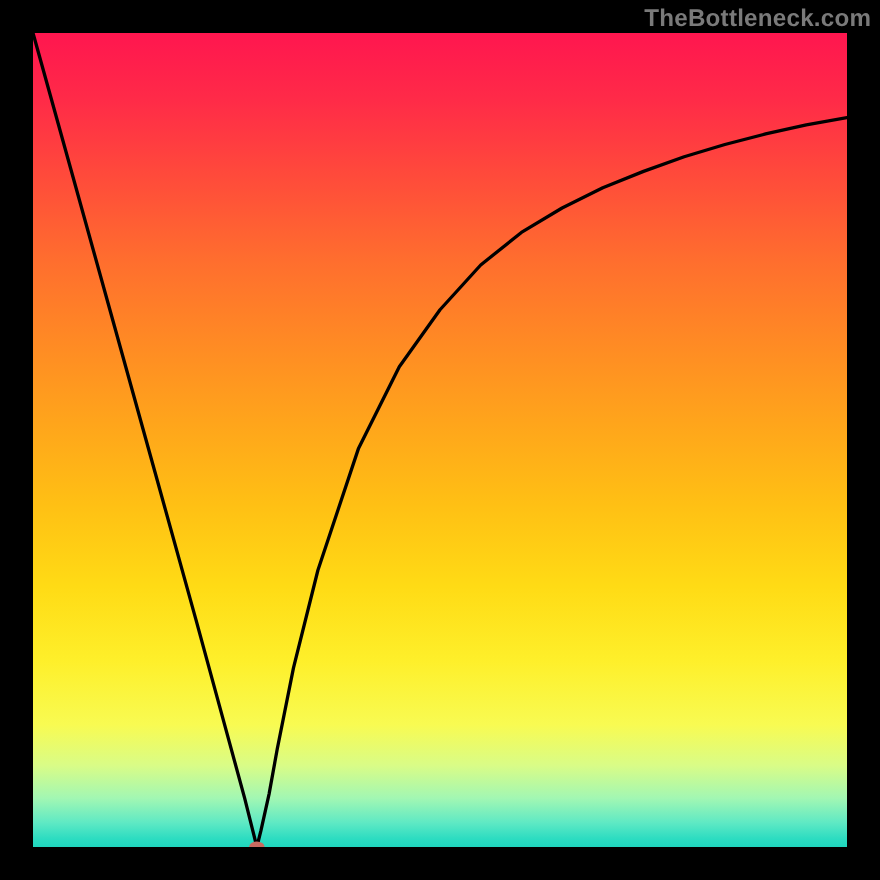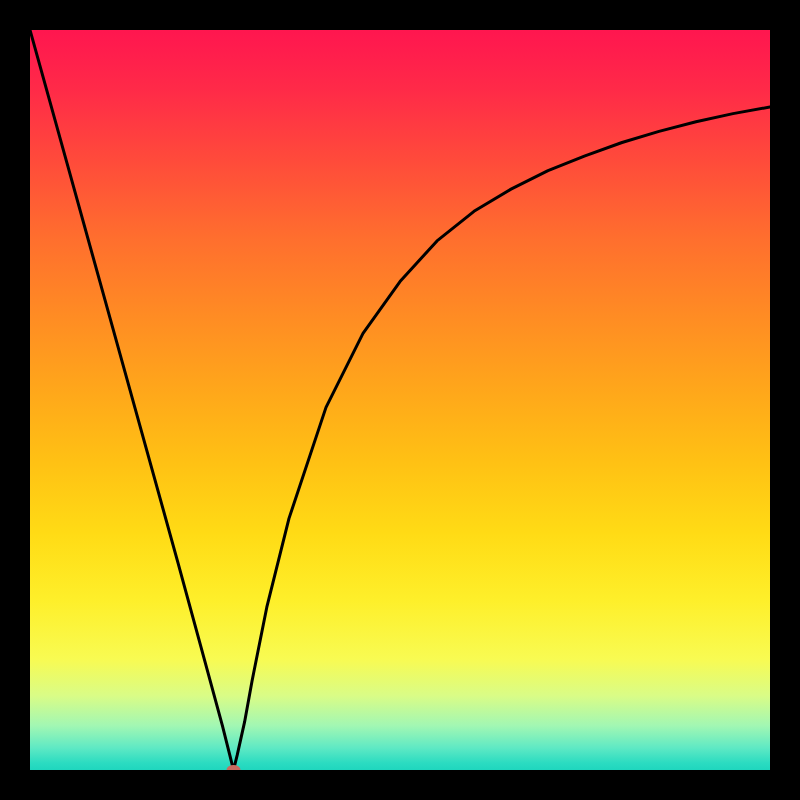--- a/index.html
+++ b/index.html
@@ -58,19 +58,20 @@
     left: 0;
     top: 0;
     width: 740px;
     height: 740px;
   }
 </style>
 </head>
 <body>
 
 <div class="frame">
+  <div class="watermark">TheBottleneck.com</div>
   <div class="plot-area">
     <svg class="curve" viewBox="0 0 740 740" preserveAspectRatio="none">
       <path id="curve-path" fill="none" stroke="#000" stroke-width="3" stroke-linejoin="round" stroke-linecap="round" d="M0.00 0.00 L37.00 133.20 L74.00 266.40 L111.00 399.60 L148.00 532.80 L170.20 614.20 L192.40 695.60 L199.80 725.20 L203.50 740.00 L207.20 725.20 L214.60 691.90 L222.00 651.20 L236.80 577.20 L259.00 488.40 L296.00 377.40 L333.00 303.40 L370.00 251.60 L407.00 210.90 L444.00 181.30 L481.00 159.10 L518.00 140.60 L555.00 125.80 L592.00 112.48 L629.00 101.38 L666.00 91.76 L703.00 83.62 L740.00 76.96 "></path>
       <ellipse id="min-marker" fill="#c96a60" cx="203.50000000000003" cy="740" rx="7" ry="5"></ellipse>
     </svg>
   </div>
 </div>
 
 </body></html>

